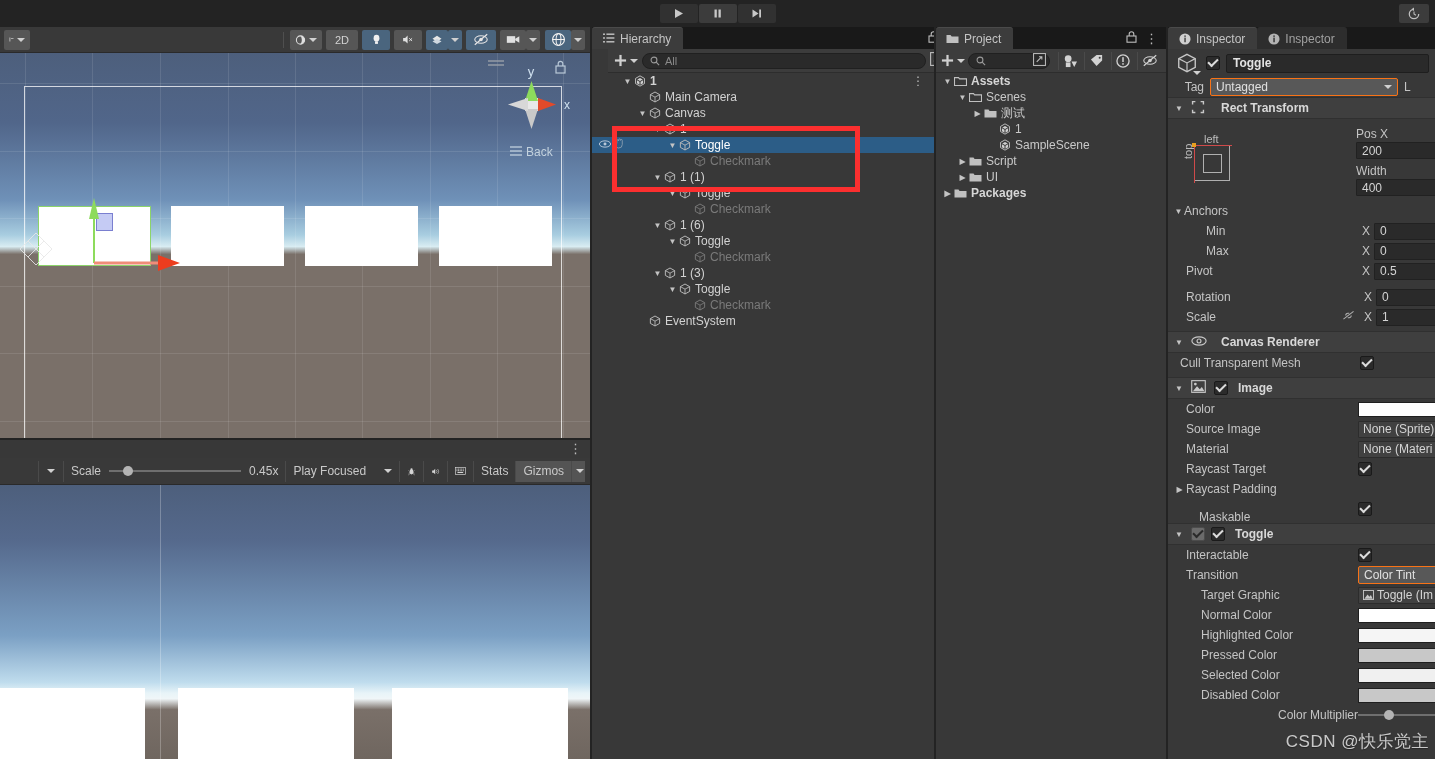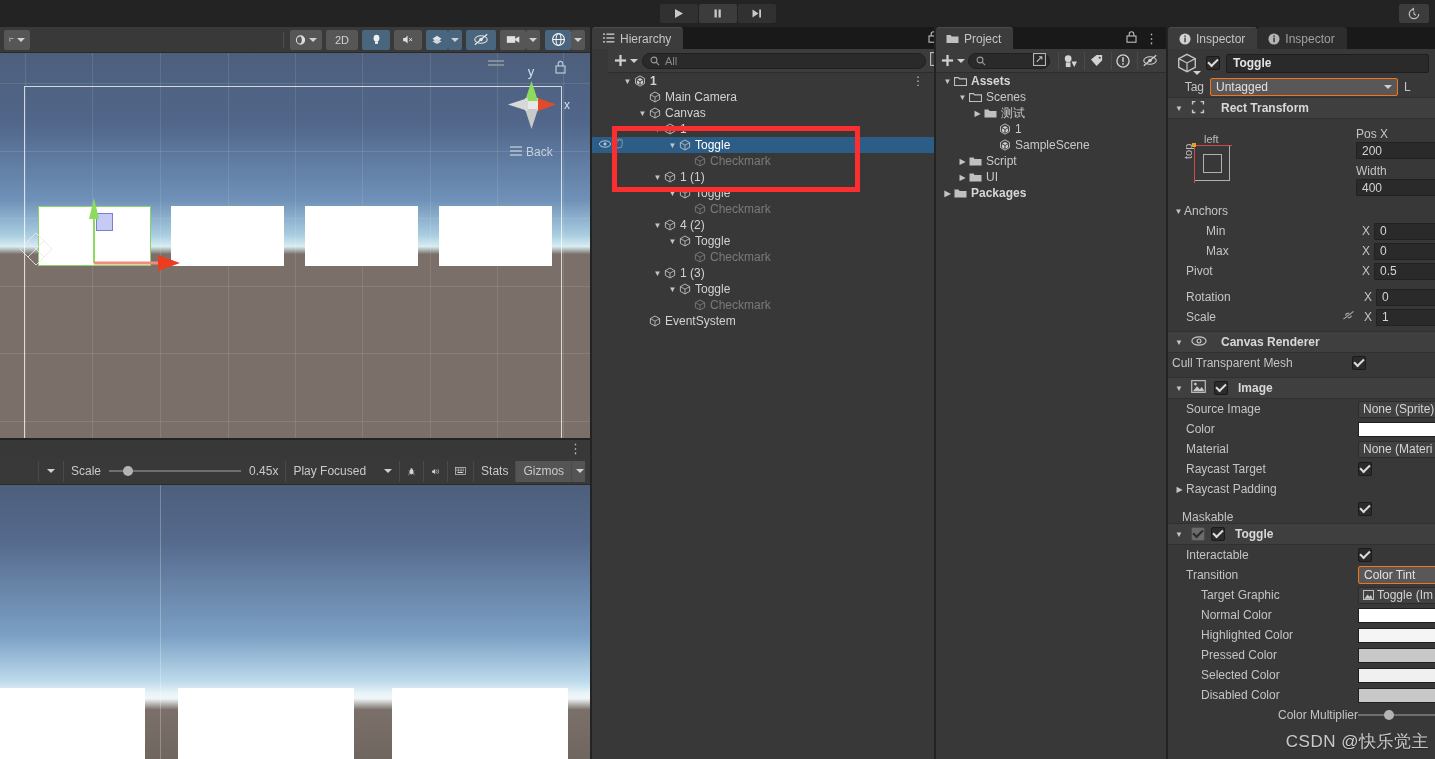--- a/index.html
+++ b/index.html
@@ -637,21 +637,21 @@
         </div>
         <div class="hrow">
           <span style="display: inline-block; width: 60px; flex: 0 0 auto;"></span>
           <span class="tri">▼</span>
           <span style="display: inline-flex; align-items: center; margin: 0px 4px 0px 1px; flex: 0 0 auto;">
             <svg width="12" height="12" viewBox="0 0 14 14" style="flex:none">
               <path d="M7 1.2 L12.4 4.2 L12.4 9.8 L7 12.8 L1.6 9.8 L1.6 4.2 Z" fill="none" stroke="#bdbdbd" stroke-width="1.1"></path>
               <path d="M1.6 4.2 L7 7.2 L12.4 4.2 M7 7.2 L7 12.8" fill="none" stroke="#bdbdbd" stroke-width="1"></path>
             </svg>
           </span>
-          <span>4 (2)</span>
+          <span>1 (6)</span>
         </div>
         <div class="hrow">
           <span style="display: inline-block; width: 75px; flex: 0 0 auto;"></span>
           <span class="tri">▼</span>
           <span style="display: inline-flex; align-items: center; margin: 0px 4px 0px 1px; flex: 0 0 auto;">
             <svg width="12" height="12" viewBox="0 0 14 14" style="flex:none">
               <path d="M7 1.2 L12.4 4.2 L12.4 9.8 L7 12.8 L1.6 9.8 L1.6 4.2 Z" fill="none" stroke="#bdbdbd" stroke-width="1.1"></path>
               <path d="M1.6 4.2 L7 7.2 L12.4 4.2 M7 7.2 L7 12.8" fill="none" stroke="#bdbdbd" stroke-width="1"></path>
             </svg>
           </span>
@@ -1014,64 +1014,64 @@
       <div class="comp-header" style="margin-top:4px;">
         <span class="tri">▼</span>
         <span>
           <svg width="16" height="12" viewBox="0 0 18 12">
               <ellipse cx="9" cy="6" rx="8" ry="4.6" fill="none" stroke="#c8c8c8" stroke-width="1.3"></ellipse>
               <circle cx="9" cy="6" r="2.2" fill="none" stroke="#c8c8c8" stroke-width="1.3"></circle>
             </svg>
         </span>
         <span style="margin-left:8px;">Canvas Renderer</span>
       </div>
-      <div class="prop-row" style="padding-left:4px;">
+      <div class="prop-row" style="padding-left:12px;">
         <span style="width:180px;">Cull Transparent Mesh</span>
         <div class="chk on"></div>
       </div>
 
       <div class="comp-header" style="margin-top:4px;">
         <span class="tri">▼</span>
         <span>
           <svg width="15" height="13" viewBox="0 0 16 14">
               <rect x="0.7" y="0.7" width="14.6" height="12.6" fill="none" stroke="#c8c8c8" stroke-width="1.2"></rect>
               <circle cx="4.6" cy="4.4" r="1.5" fill="#c8c8c8"></circle>
               <polygon points="2,12 6.4,6.6 9.4,10 11.6,7.6 14.4,12" fill="#c8c8c8"></polygon>
             </svg>
         </span>
         <div class="chk on" style="margin-left:2px;"></div>
         <span style="margin-left:4px;">Image</span>
       </div>
       <div id="image-rows">
           <div class="prop-row" style="position: relative; padding: 0px;">
+            <span style="display: inline-block; padding-left: 18px;">Color</span>
+            <div class="color-field" style="position: absolute; left: 190px; width: 110px; background: rgb(255, 255, 255);"></div>
+          </div>
+          <div class="prop-row" style="position: relative; padding: 0px;">
             <span style="display: inline-block; padding-left: 18px;">Source Image</span>
             <div class="obj-field" style="position: absolute; left: 190px; width: 110px;">
               <span style="overflow: hidden; white-space: nowrap;">None (Sprite)</span>
             </div>
           </div>
           <div class="prop-row" style="position: relative; padding: 0px;">
-            <span style="display: inline-block; padding-left: 18px;">Color</span>
-            <div class="color-field" style="position: absolute; left: 190px; width: 110px; background: rgb(255, 255, 255);"></div>
-          </div>
-          <div class="prop-row" style="position: relative; padding: 0px;">
             <span style="display: inline-block; padding-left: 18px;">Material</span>
             <div class="obj-field" style="position: absolute; left: 190px; width: 110px;">
               <span style="overflow: hidden; white-space: nowrap;">None (Materi</span>
             </div>
           </div>
           <div class="prop-row" style="position: relative; padding: 0px;">
             <span style="display: inline-block; padding-left: 18px;">Raycast Target</span>
             <div class="chk on" style="position: absolute; left: 190px;"></div>
           </div>
           <div class="prop-row" style="position: relative; padding: 0px;">
             <span class="tri" style="position: absolute; left: 6px;">▶</span>
             <span style="display: inline-block; padding-left: 18px;">Raycast Padding</span>
           </div>
           <div class="prop-row" style="position: relative; padding: 0px;">
-            <span style="display: inline-block; padding-left: 14px; margin-top: 16px;">Maskable</span>
+            <span style="display: inline-block; padding-left: 31px; margin-top: 16px;">Maskable</span>
             <div class="chk on" style="position: absolute; left: 190px;"></div>
           </div>
         </div>
 
       <div class="comp-header" style="margin-top:4px;">
         <span class="tri">▼</span>
         <div class="chk grey on"></div>
         <div class="chk on"></div>
         <span style="margin-left:4px;">Toggle</span>
       </div>

